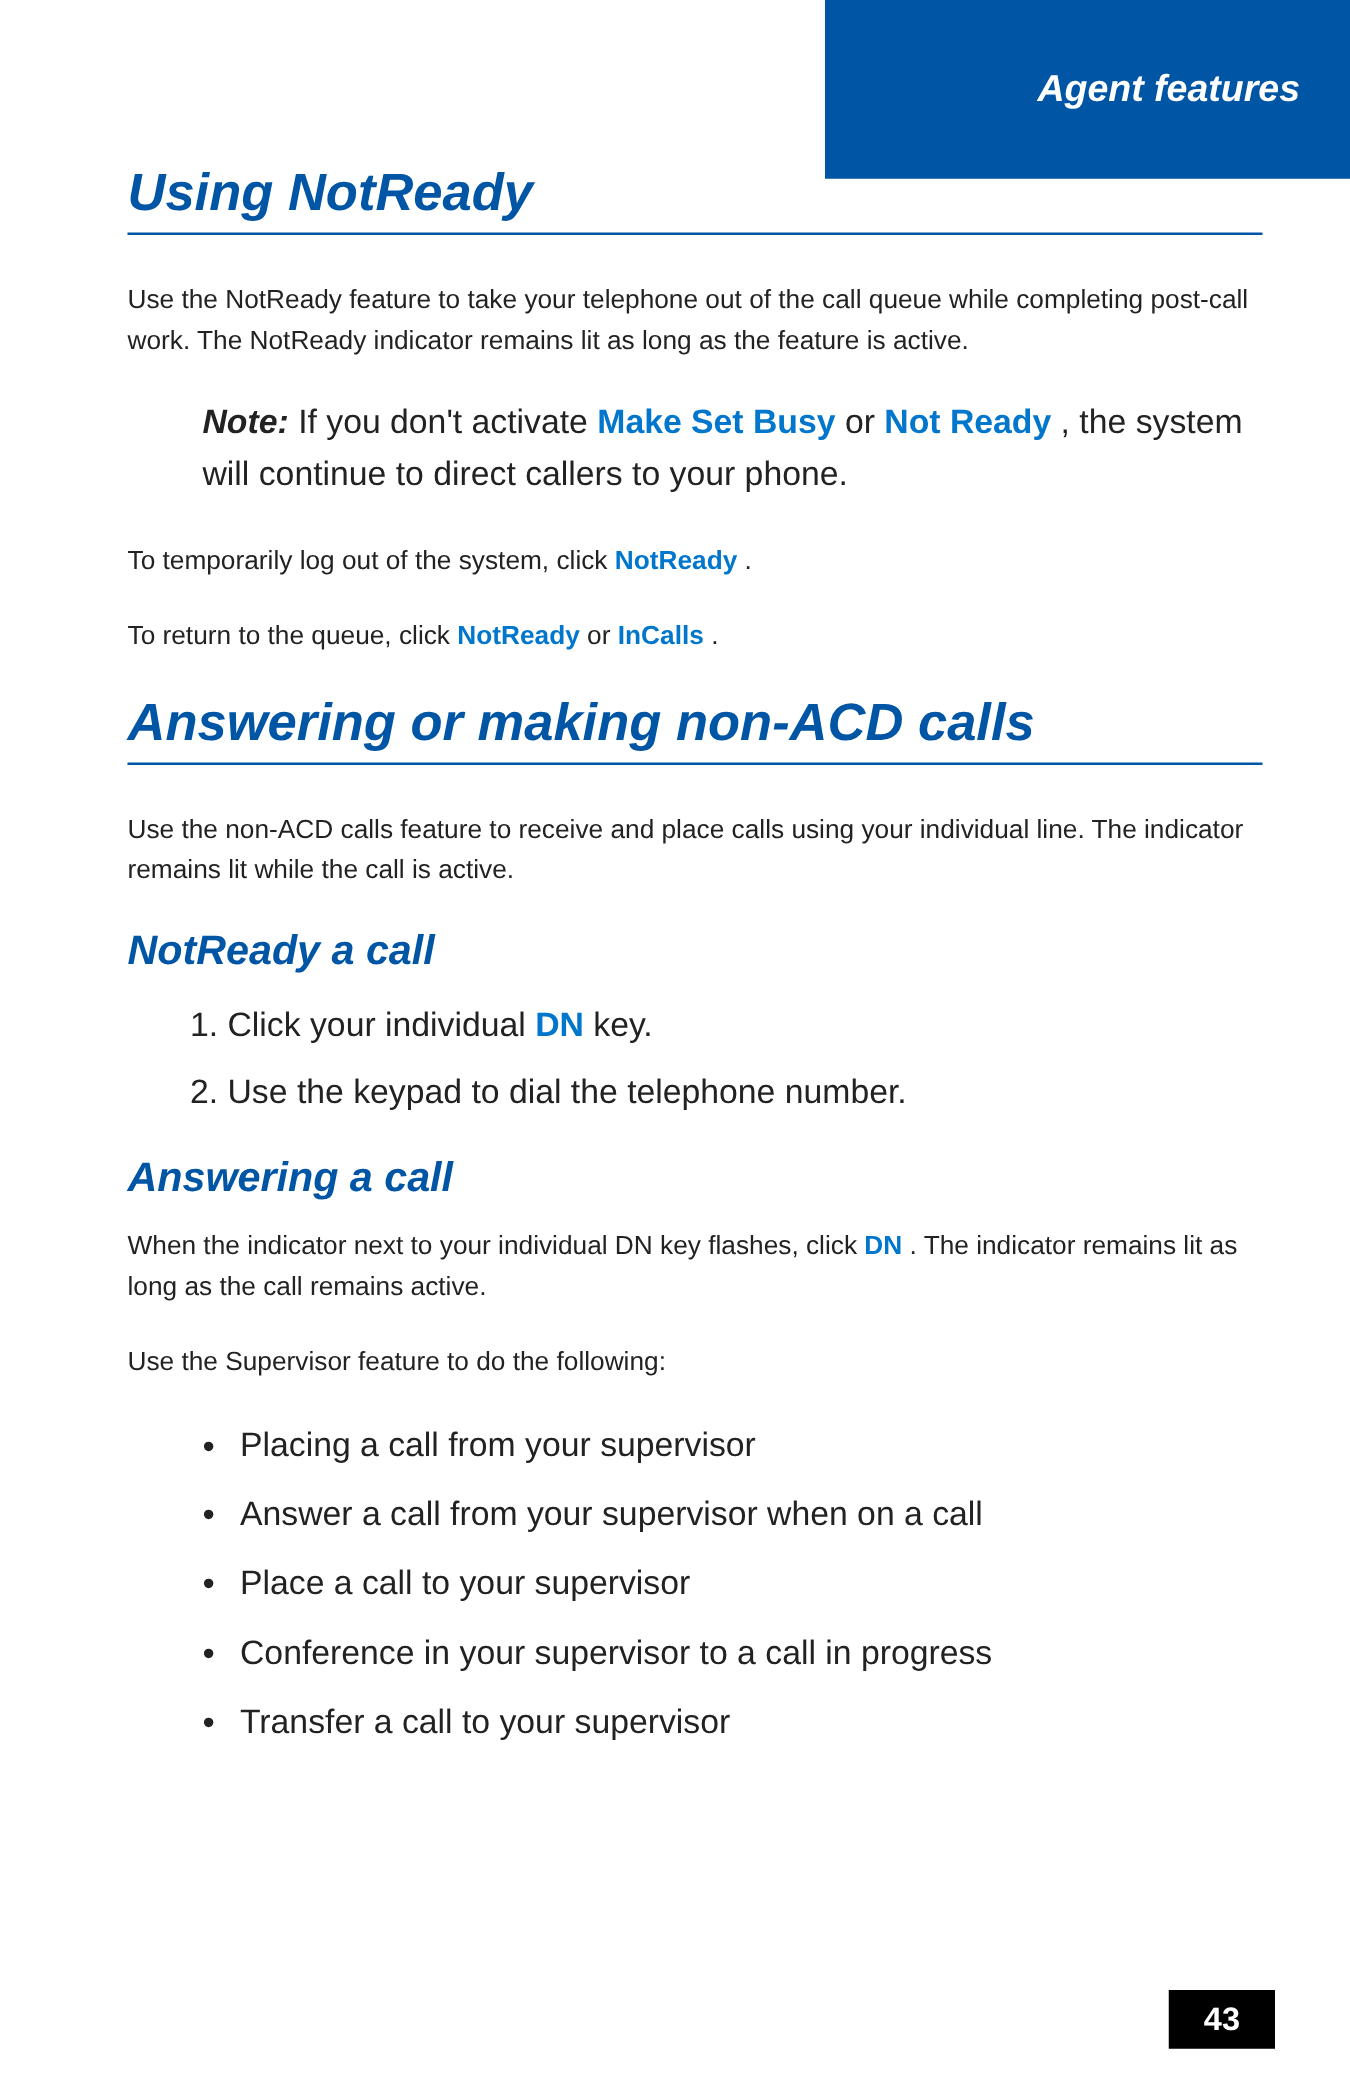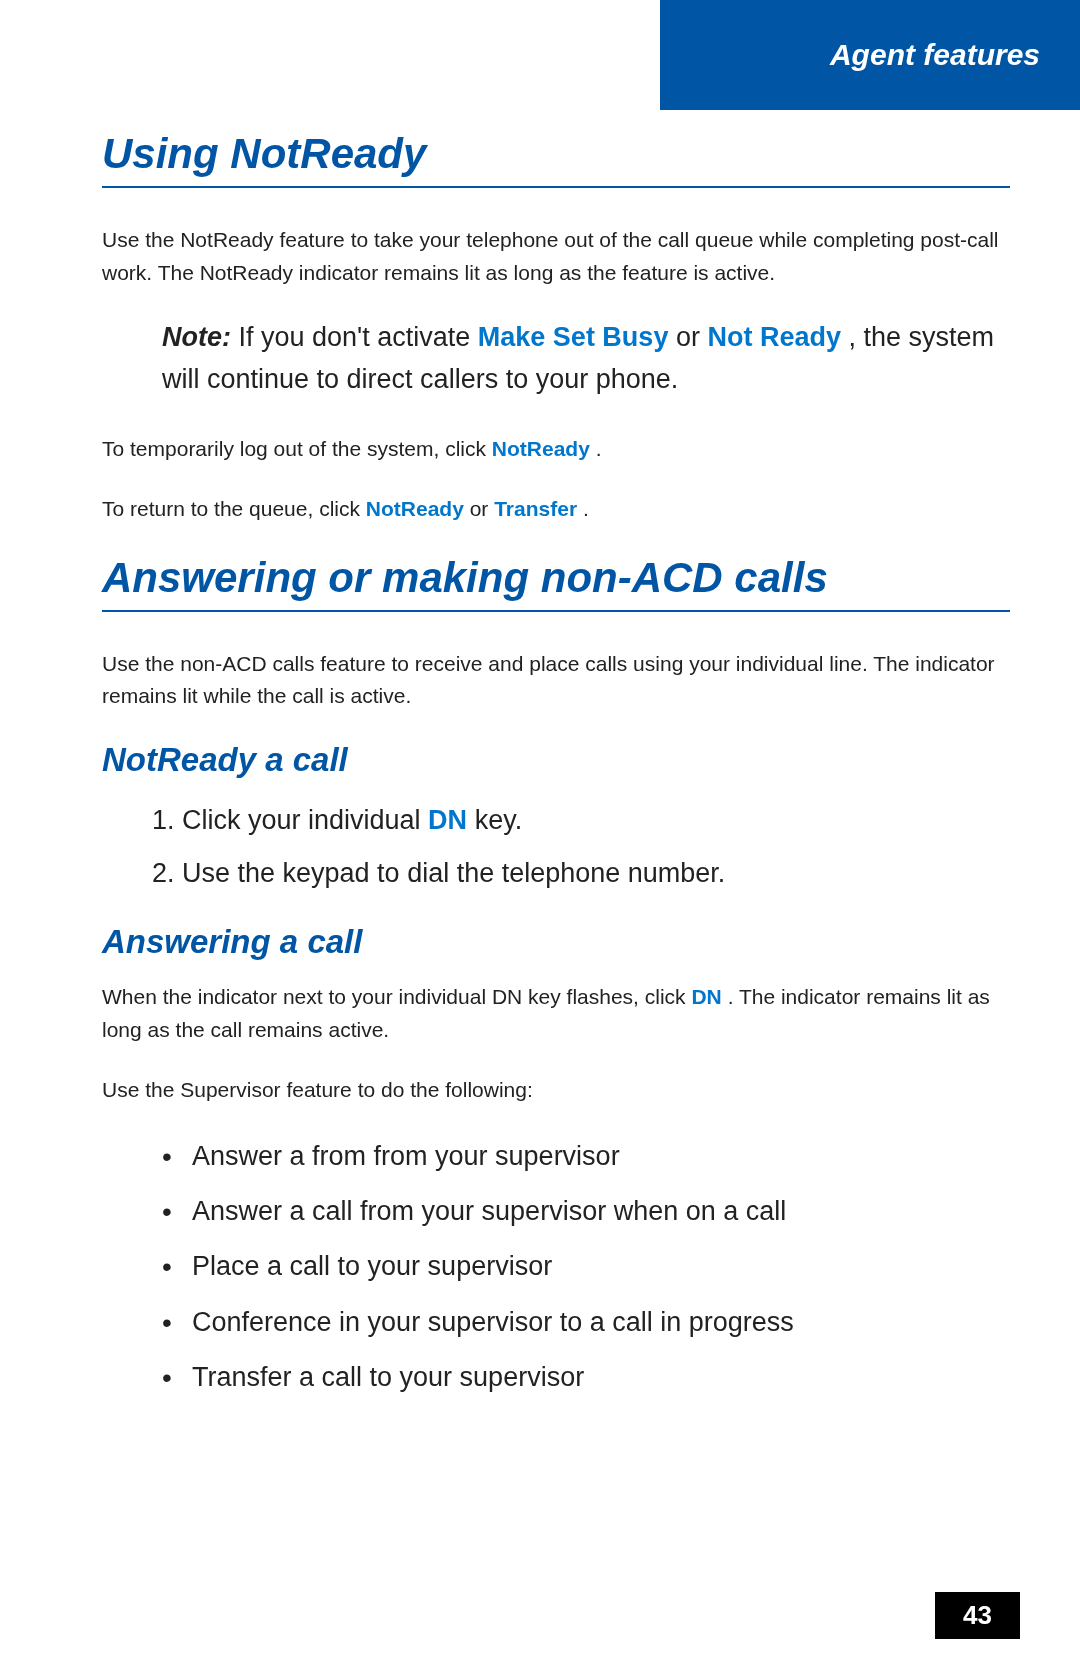--- a/index.html
+++ b/index.html
@@ -17,21 +17,21 @@
       color: #222222;
       position: relative;
       overflow: hidden;
     }
 
     .header-bar {
       position: absolute;
       top: 0;
       right: 0;
       width: 420px;
-      height: 110px;
+      height: 143px;
       background: #0055a5;
       display: flex;
       align-items: center;
       justify-content: flex-end;
       padding-right: 40px;
     }
 
     .header-bar .header-title {
       color: #ffffff;
       font-size: 30px;
@@ -178,21 +178,21 @@
     <p class="body-text">
       <span>To temporarily log out of the system, click </span>
       <span class="link-blue">NotReady</span>
       <span>.</span>
     </p>
 
     <p class="body-text">
       <span>To return to the queue, click </span>
       <span class="link-blue">NotReady</span>
       <span> or </span>
-      <span class="link-blue">Transfer</span>
+      <span class="link-blue">InCalls</span>
       <span>.</span>
     </p>
   </div>
 
   <div class="section">
     <div class="section-heading-block">
       <div class="section-title">Answering or making non-ACD calls</div>
       <hr class="section-divider">
     </div>
 
@@ -221,21 +221,21 @@
       </p>
     </div>
   </div>
 
   <div class="section">
 
     <p class="body-text">Use the Supervisor feature to do the following:</p>
 
     <ul class="bullet-list">
       <li>
-        <span>Answer a from from your supervisor</span>
+        <span>Placing a call from your supervisor</span>
       </li>
       <li>
         <span>Answer a call from your supervisor when on a call</span>
       </li>
       <li>
         <span>Place a call to your supervisor</span>
       </li>
       <li>
         <span>Conference in your supervisor to a call in progress</span>
       </li>

